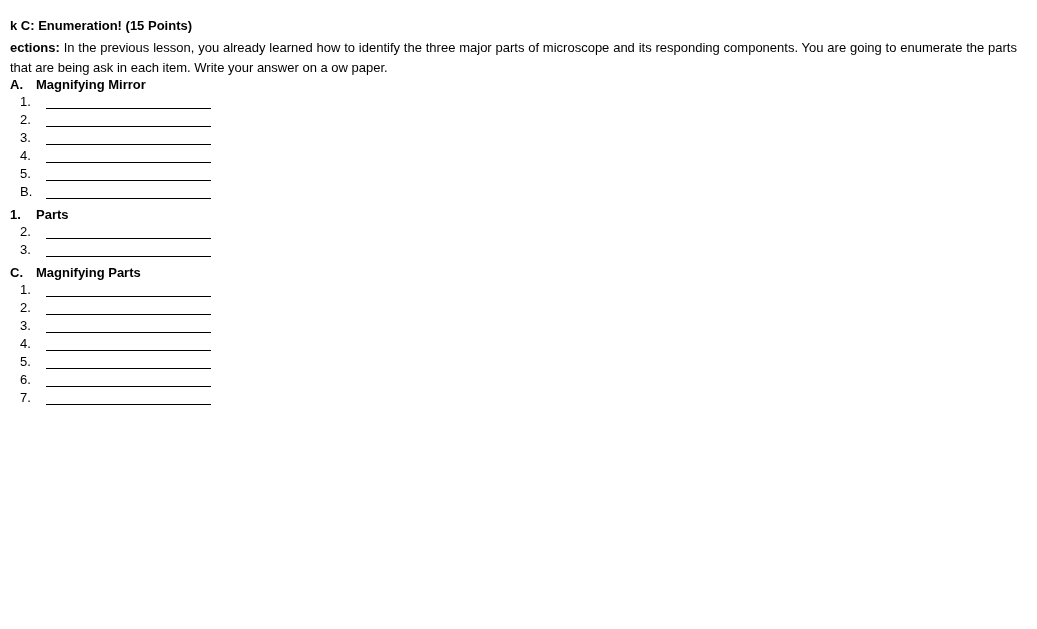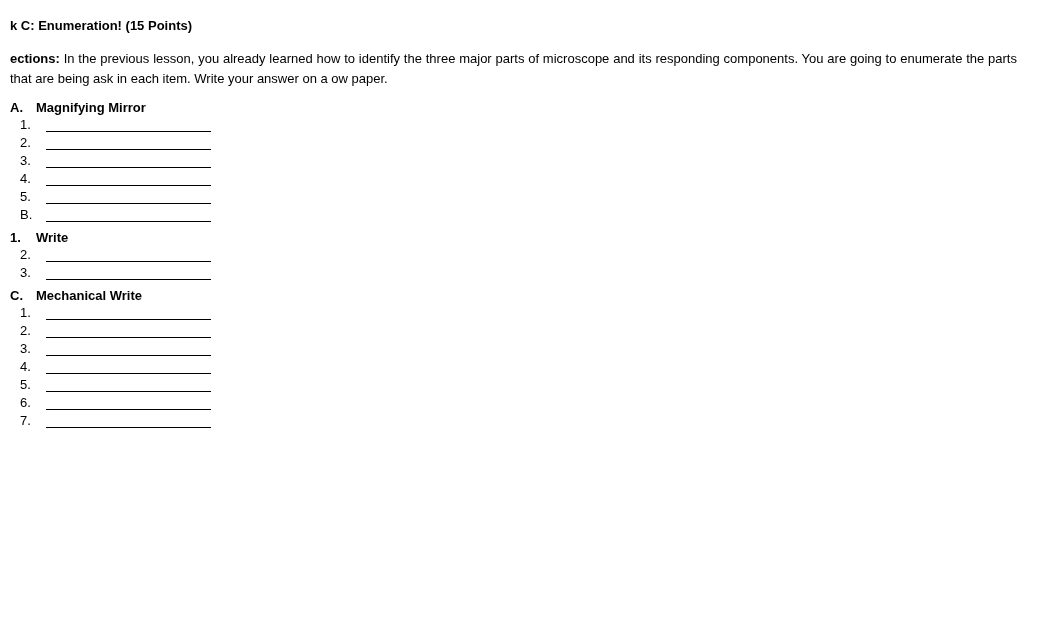--- a/index.html
+++ b/index.html
@@ -12,24 +12,23 @@
       font-family: Arial, sans-serif;
       font-size: 13px;
       color: #000000;
       width: 1037px;
       min-height: 629px;
       padding: 18px 20px 20px 10px;
     }
     .task-title {
       font-weight: bold;
       font-size: 13px;
-      margin-bottom: 16px;
+      margin-bottom: 5px;
     }
     .instructions {
-      margin-bottom: 12px;
       line-height: 1.5;
       text-align: justify;
     }
     .instructions .label {
       font-weight: bold;
     }
     .section {
       margin-bottom: 8px;
     }
     .section-header {
@@ -104,36 +103,36 @@
     </div>
     <div class="list-item">
       <span class="list-num">B.</span>
       <span class="underline-blank"></span>
     </div>
   </div>
 
   <div class="section">
     <div class="section-header">
       <span class="letter sub-item-bold">1.</span>
-      <span class="sub-item-bold">Write</span>
+      <span class="sub-item-bold">Parts</span>
     </div>
     <div class="list-item">
       <span class="list-num">2.</span>
       <span class="underline-blank"></span>
     </div>
     <div class="list-item">
       <span class="list-num">3.</span>
       <span class="underline-blank"></span>
     </div>
   </div>
 
   <div class="section">
     <div class="section-header">
       <span class="letter">C.</span>
-      <span>Mechanical Write</span>
+      <span>Magnifying Parts</span>
     </div>
     <div class="list-item">
       <span class="list-num">1.</span>
       <span class="underline-blank"></span>
     </div>
     <div class="list-item">
       <span class="list-num">2.</span>
       <span class="underline-blank"></span>
     </div>
     <div class="list-item">

